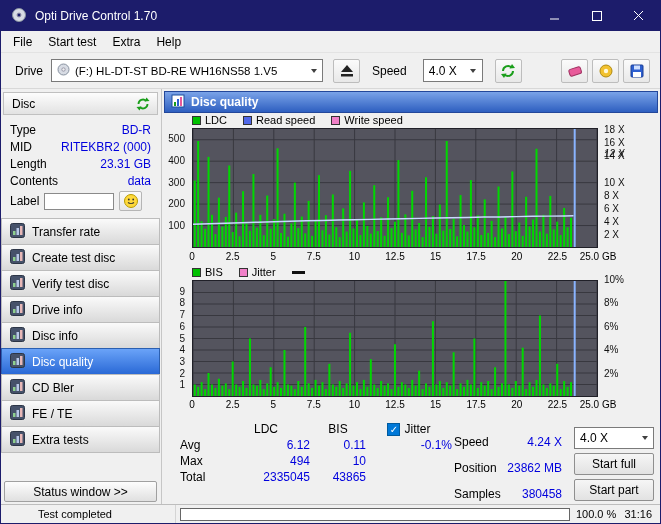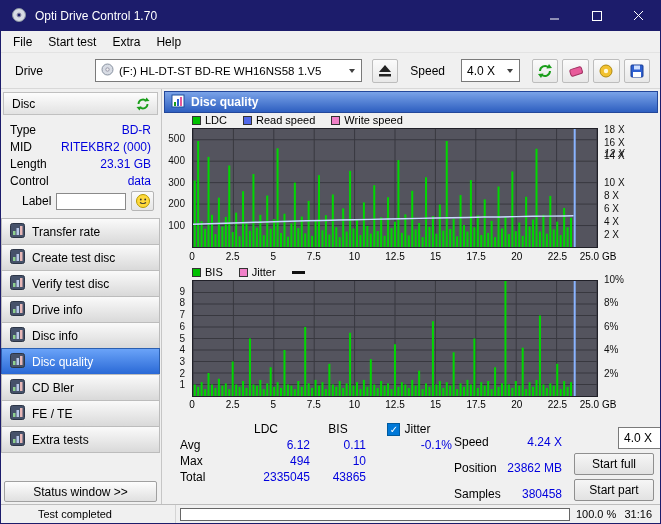--- a/index.html
+++ b/index.html
@@ -17,39 +17,39 @@
   
   .menubar { position: absolute; top: 30px; left: 0; right: 0; height: 22px; background: #f0f0f0;
              display: flex; align-items: center; padding-left: 4px; border-bottom: 1px solid #e3e3e3; }
   .menu-item { padding: 3px 8px; }
 
   
   .toolbar { position: absolute; top: 52px; left: 0; right: 0; height: 36px; background: #f0f0f0;
              display: flex; align-items: center; padding: 0 10px 0 14px; border-bottom: 1px solid #d8d8d8; }
   .tb-label { margin-right: 8px; }
   .combo { height: 23px; background: #fff; border: 1px solid #7a7a7a; display: flex; align-items: center;
-           padding-left: 5px; margin-left: 44px; }
+           padding-left: 5px; }
   .combo .arrow-zone { margin-left: auto; width: 17px; height: 100%; display: flex; align-items: center; justify-content: center; }
   .tri { width: 0; height: 0; border-left: 3.5px solid transparent; border-right: 3.5px solid transparent; border-top: 4.5px solid #404040; }
   .drive-combo { width: 272px; margin-right: 6px; gap: 5px; font-size: 11.5px; white-space: nowrap; overflow: hidden; }
   .speed-combo { width: 60px; margin: 0 8px; }
   .tool-btn { width: 27px; height: 24px; display: flex; align-items: center; justify-content: center;
               background: linear-gradient(#fbfbfb,#e8e8e8); border: 1px solid #bdbdbd; border-radius: 2px; margin-left: 4px; }
   .tb-spacer { flex: 1; }
 
   
   .sidebar { position: absolute; top: 88px; left: 0; width: 161px; bottom: 19px; background: #f0f0f0; border-right: 1px solid #c6c6c6; }
   .disc-header { position: absolute; top: 3px; left: 2px; right: 3px; height: 23px;
                  background: linear-gradient(#fdfdfd,#e2e2e2); border: 1px solid #c0c0c0;
                  display: flex; align-items: center; padding: 0 3px 0 8px; }
   .disc-header .hbtn { margin-left: auto; width: 22px; height: 19px; display: flex; align-items: center; justify-content: center; }
   .info-rows { position: absolute; top: 32px; left: 0; right: 1px; }
   .info-row { display: flex; justify-content: space-between; align-items: center; height: 17px; padding: 0 9px; }
   .value-blue { color: #0000dd; }
-  .label-row { position: absolute; top: 101px; left: 12px; right: 1px; height: 22px; display: flex; align-items: center; padding: 0 6px 0 9px; gap: 5px; }
+  .label-row { position: absolute; top: 101px; left: 0; right: 1px; height: 22px; display: flex; align-items: center; padding: 0 6px 0 9px; gap: 5px; }
   .label-input { width: 70px; height: 17px; border: 1px solid #8a8a8a; background: #fff; font-size: 11px; padding: 0 3px; font-family: "Liberation Sans", sans-serif; }
   .smiley-btn { width: 23px; height: 20px; display: flex; align-items: center; justify-content: center;
                 background: linear-gradient(#fbfbfb,#e6e6e6); border: 1px solid #b5b5b5; border-radius: 2px; }
   .nav { position: absolute; top: 130px; left: 0; right: 1px; }
   .nav-btn { height: 27px; display: flex; align-items: center; gap: 7px; padding-left: 8px;
              background: linear-gradient(#fafafa,#d9d9d9); border: 1px solid #bcbcbc; margin-top: -1px; cursor: pointer; }
   .nav-btn.selected { background: linear-gradient(#6aa3f8,#2a69d6); color: #fff; border-color: #2b5fb0; }
   .status-window-btn { position: absolute; left: 3px; right: 4px; top: 392px; height: 21px;
                        background: linear-gradient(#fdfdfd,#e0e0e0); border: 1px solid #a0a0a0; border-radius: 2px;
                        display: flex; align-items: center; justify-content: center; }
@@ -217,21 +217,21 @@
         </div>
         <div class="info-row">
           <span>MID</span>
           <span class="value-blue">RITEKBR2 (000)</span>
         </div>
         <div class="info-row">
           <span>Length</span>
           <span class="value-blue">23.31 GB</span>
         </div>
         <div class="info-row">
-          <span>Control</span>
+          <span>Contents</span>
           <span class="value-blue">data</span>
         </div>
       </div>
     <div class="label-row">
       <span>Label</span>
       <input class="label-input" type="text" value="" style="">
       <span class="smiley-btn">
         <svg width="16" height="16">
             <circle cx="8" cy="8" r="6.5" fill="#ffd93b" stroke="#b79b00"></circle>
             <circle cx="5.8" cy="6.5" r="0.9" fill="#333"></circle>

